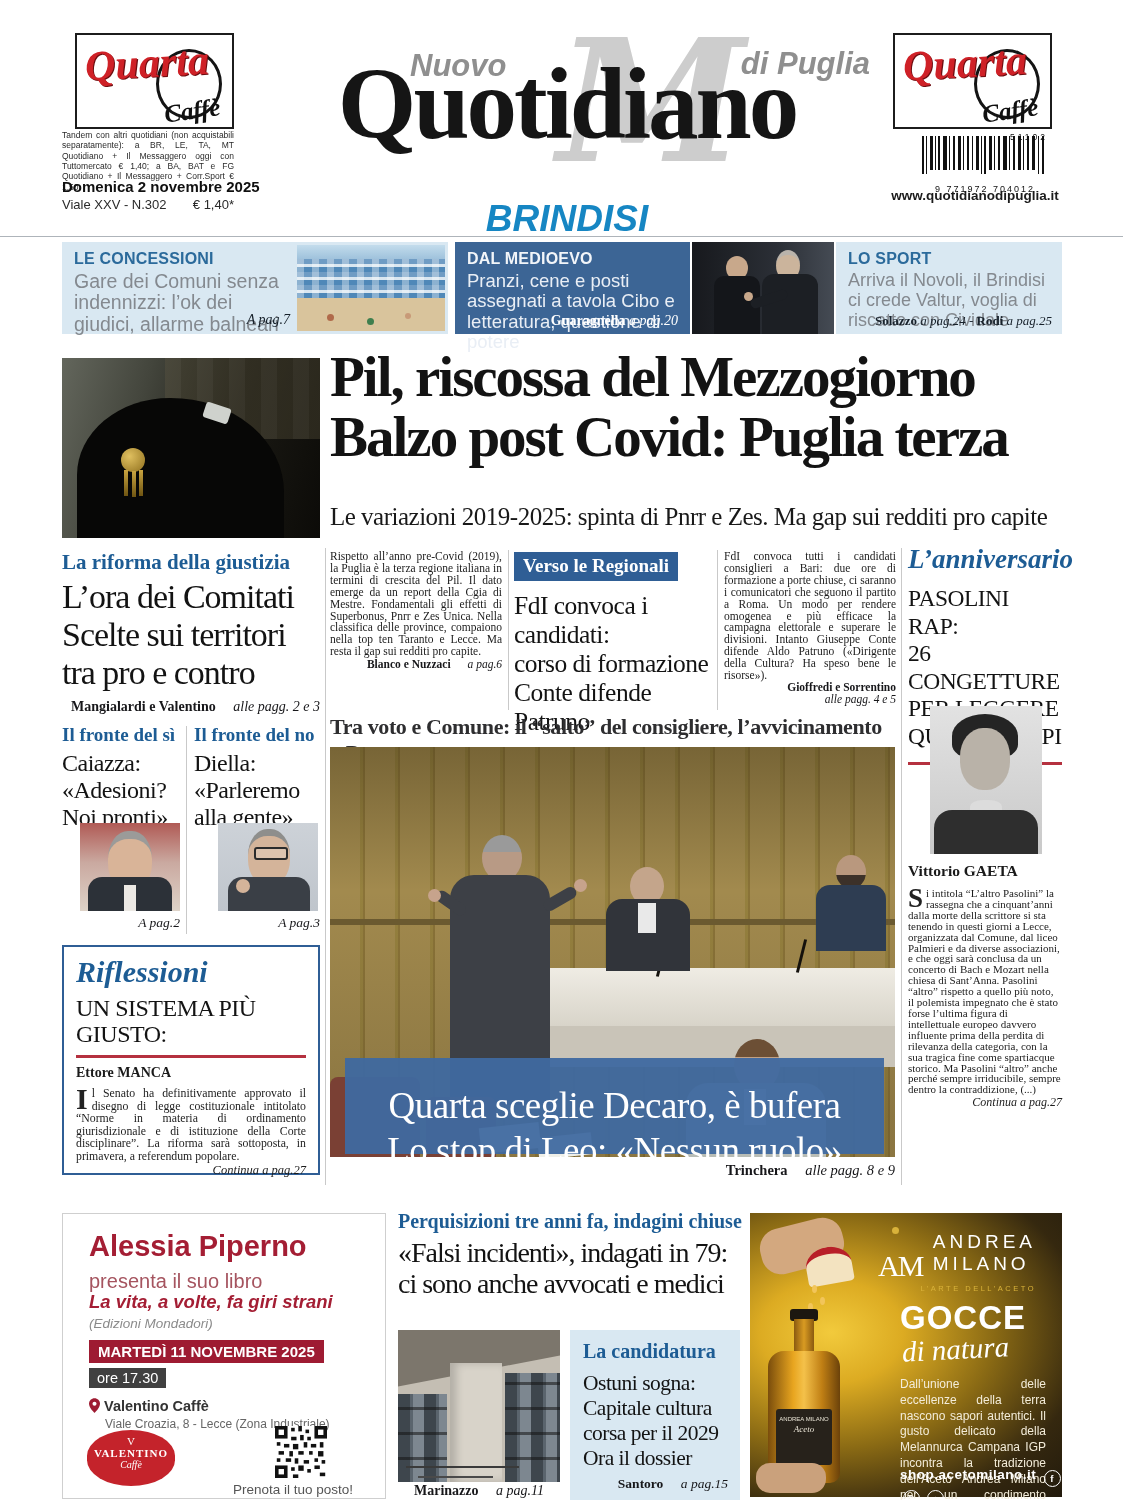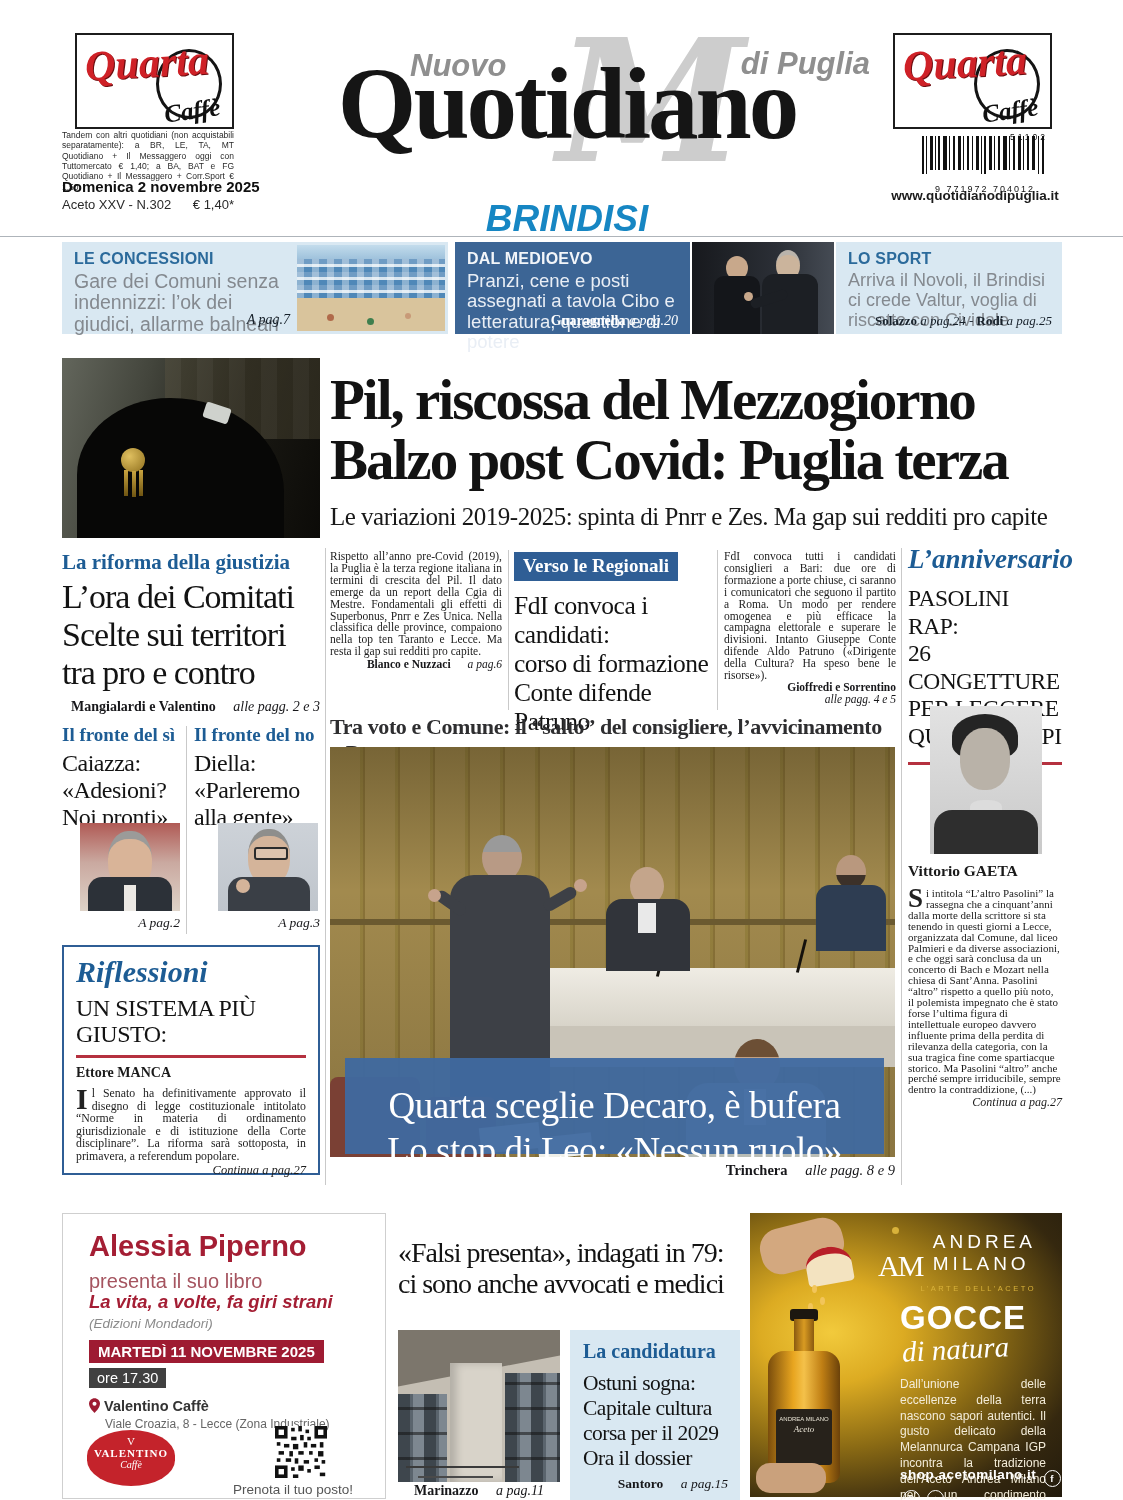--- a/index.html
+++ b/index.html
@@ -160,21 +160,21 @@
   <div class="abs hdr-rule"></div>
 
   <div class="abs quarta-box" style="left:75px;top:33px;">
     <span class="coffee-ring"></span>
     <span class="quarta-word">Quarta</span>
     <span class="caffe-word">Caffè</span>
   </div>
   <div class="abs tandem">Tandem con altri quotidiani (non acquistabili separatamente): a BR, LE, TA, MT Quotidiano + Il Messaggero oggi con Tuttomercato € 1,40; a BA, BAT e FG Quotidiano + Il Messaggero + Corr.Sport € 1,50</div>
   <div class="abs dateline">Domenica 2 novembre 2025</div>
   <div class="abs annoline">
-    <span>Aceto XXV - N.302</span>
+    <span>Viale XXV - N.302</span>
     <span>€ 1,40*</span>
   </div>
 
   <div class="abs masthead">
     <span class="mh-watermark">M</span>
     <span class="mh-nuovo">Nuovo</span>
     <span class="mh-dipuglia">di Puglia</span>
     <div class="mh-quotidiano">Quotidiano</div>
     <div class="mh-edition">BRINDISI</div>
   </div>
@@ -266,21 +266,21 @@
   <div class="abs ph justice">
     <div class="bench"></div>
     <div class="robe"></div>
     <div class="collar"></div>
     <div class="tassel"></div>
     <span class="strand" style="left:24%;top:62%;"></span>
     <span class="strand" style="left:27%;top:63%;"></span>
     <span class="strand" style="left:30%;top:62%;"></span>
   </div>
 
-  <div class="abs hl" style="left:330px;top:370px;width:740px;font-weight:bold;font-size:57px;line-height:60px;letter-spacing:-2px;">
+  <div class="abs hl" style="left:330px;top:347px;width:740px;font-weight:bold;font-size:57px;line-height:60px;letter-spacing:-2px;">
     <span>Pil, riscossa del Mezzogiorno</span>
     <span>Balzo post Covid: Puglia terza</span>
   </div>
   <div class="abs" style="left:330px;top:503px;width:740px;font-size:25px;letter-spacing:-.5px;color:#191919;">Le variazioni 2019-2025: spinta di Pnrr e Zes. Ma gap sui redditi pro capite</div>
 
   <div class="abs vrule" style="left:325px;top:548px;height:637px;"></div>
   <div class="abs vrule" style="left:508px;top:550px;height:160px;"></div>
   <div class="abs vrule" style="left:717px;top:550px;height:160px;"></div>
   <div class="abs vrule" style="left:901px;top:548px;height:637px;"></div>
 
@@ -473,22 +473,23 @@
           <rect x="13" y="22" width="3" height="3"></rect>
           <rect x="18" y="24" width="2" height="2"></rect>
         <rect x="22" y="22" width="3" height="2"></rect>
           <rect x="25" y="26" width="3" height="2"></rect>
           <rect x="10" y="27" width="3" height="2"></rect>
       </g>
     </svg>
     <div class="abs" style="left:150px;top:268px;width:160px;text-align:center;font-size:13.5px;color:#555;">Prenota il tuo posto!</div>
   </div>
 
+  <div class="abs kicker-blue" style="left:398px;top:1210px;font-size:20px;">Perquisizioni tre anni fa, indagini chiuse</div>
   <div class="abs hl" style="left:398px;top:1237px;width:345px;font-size:28px;line-height:31px;">
-    <span>«Falsi presenta», indagati in 79:</span>
+    <span>«Falsi incidenti», indagati in 79:</span>
     <span>ci sono anche avvocati e medici</span>
   </div>
 
   <div class="abs ph court">
     <div class="over"></div>
     <div class="gl" style="left:0;top:42%;width:30%;height:58%;"></div>
     <div class="gl" style="right:0;top:28%;width:34%;height:72%;"></div>
     <div class="pillar"></div>
     <span class="abs" style="left:8px;bottom:14px;width:70%;height:2px;background:#3a3a3a;"></span>
     <span class="abs" style="left:20px;bottom:4px;width:46%;height:2px;background:#4a4a4a;"></span>

